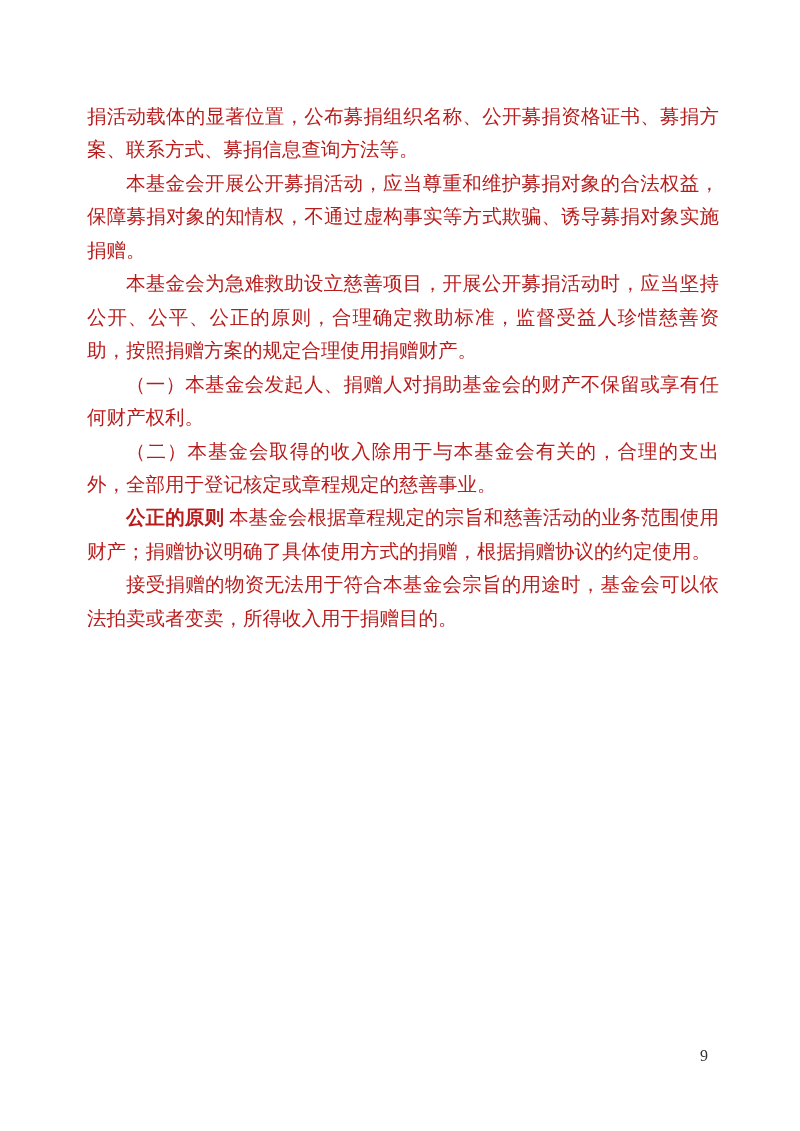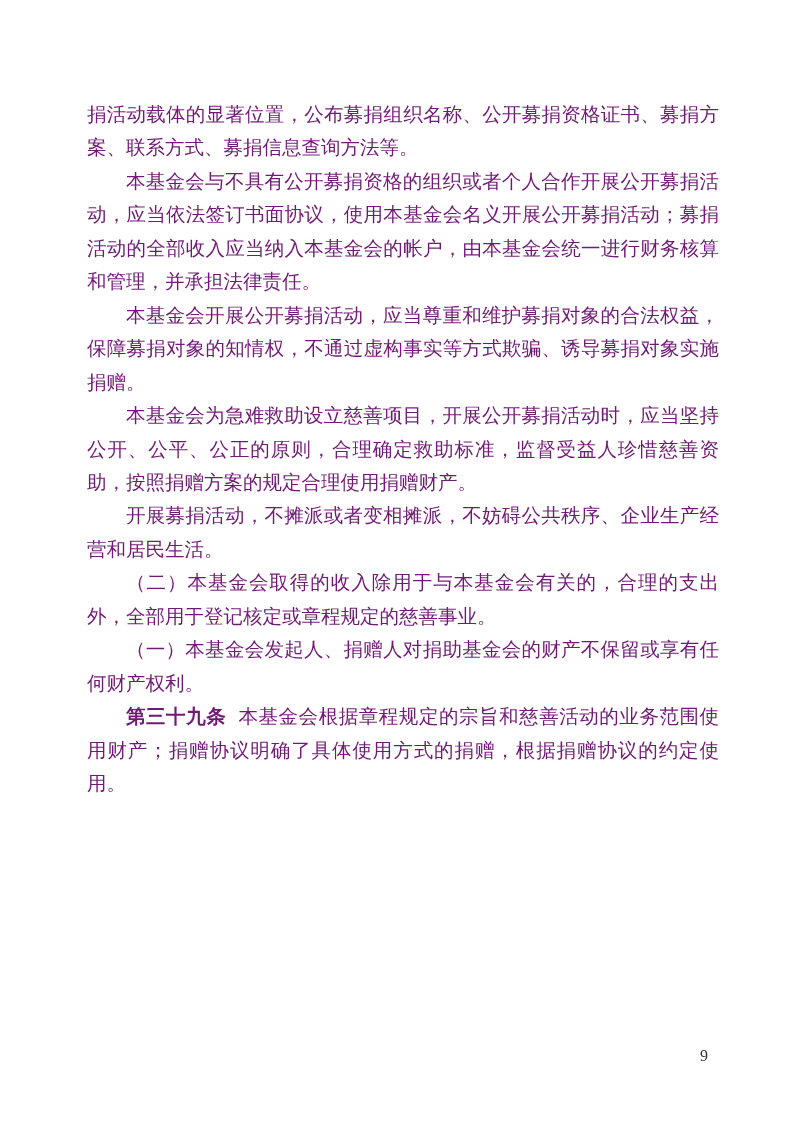--- a/index.html
+++ b/index.html
@@ -12,24 +12,24 @@
     width: 800px;
     height: 1131px;
     background: #ffffff;
     overflow: hidden;
   }
   .doc-body {
     position: absolute;
     left: 87px;
     top: 100px;
     width: 632px;
-    font-family: Liberation Mono, monospace;
+    font-family: Liberation Serif, serif;
     font-size: 19.5px;
     line-height: 33.45px;
-    color: #701a75;
+    color: #b91c1c;
     text-align: justify;
   }
   .doc-body p.para {
     margin: 0;
     padding: 0;
   }
   .doc-body p.para.indent {
     text-indent: 39px;
   }
   .article-label {
@@ -46,22 +46,21 @@
     line-height: 20px;
     color: #333333;
   }
 </style>
 </head>
 <body>
 
 <div class="page">
   <div class="doc-body" id="doc-body">
       <p class="para">捐活动载体的显著位置，公布募捐组织名称、公开募捐资格证书、募捐方案、联系方式、募捐信息查询方法等。</p>
-      <p class="para indent">本基金会与不具有公开募捐资格的组织或者个人合作开展公开募捐活动，应当依法签订书面协议，使用本基金会名义开展公开募捐活动；募捐活动的全部收入应当纳入本基金会的帐户，由本基金会统一进行财务核算和管理，并承担法律责任。</p>
       <p class="para indent">本基金会开展公开募捐活动，应当尊重和维护募捐对象的合法权益，保障募捐对象的知情权，不通过虚构事实等方式欺骗、诱导募捐对象实施捐赠。</p>
       <p class="para indent">本基金会为急难救助设立慈善项目，开展公开募捐活动时，应当坚持公开、公平、公正的原则，合理确定救助标准，监督受益人珍惜慈善资助，按照捐赠方案的规定合理使用捐赠财产。</p>
-      <p class="para indent">开展募捐活动，不摊派或者变相摊派，不妨碍公共秩序、企业生产经营和居民生活。</p>
+      <p class="para indent">（一）本基金会发起人、捐赠人对捐助基金会的财产不保留或享有任何财产权利。</p>
       <p class="para indent">（二）本基金会取得的收入除用于与本基金会有关的，合理的支出外，全部用于登记核定或章程规定的慈善事业。</p>
-      <p class="para indent">（一）本基金会发起人、捐赠人对捐助基金会的财产不保留或享有任何财产权利。</p>
-      <p class="para indent"><span class="article-label">第三十九条</span> 本基金会根据章程规定的宗旨和慈善活动的业务范围使用财产；捐赠协议明确了具体使用方式的捐赠，根据捐赠协议的约定使用。</p>
+      <p class="para indent"><span class="article-label">公正的原则</span> 本基金会根据章程规定的宗旨和慈善活动的业务范围使用财产；捐赠协议明确了具体使用方式的捐赠，根据捐赠协议的约定使用。</p>
+      <p class="para indent">接受捐赠的物资无法用于符合本基金会宗旨的用途时，基金会可以依法拍卖或者变卖，所得收入用于捐赠目的。</p>
     </div>
   <div class="page-num">9</div>
 </div>
 
 </body></html>

